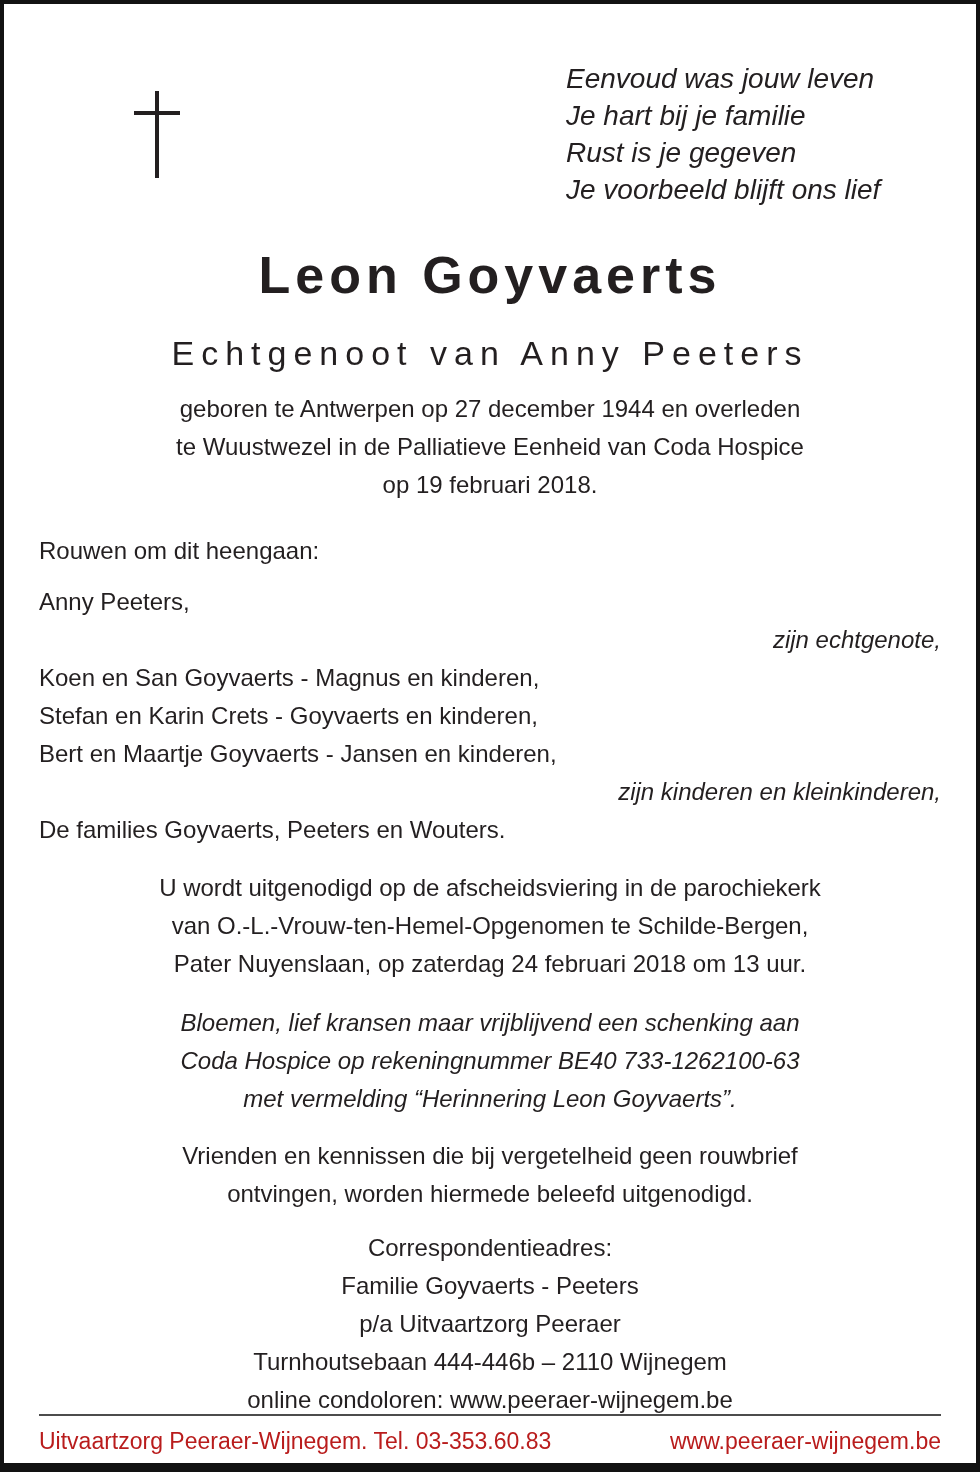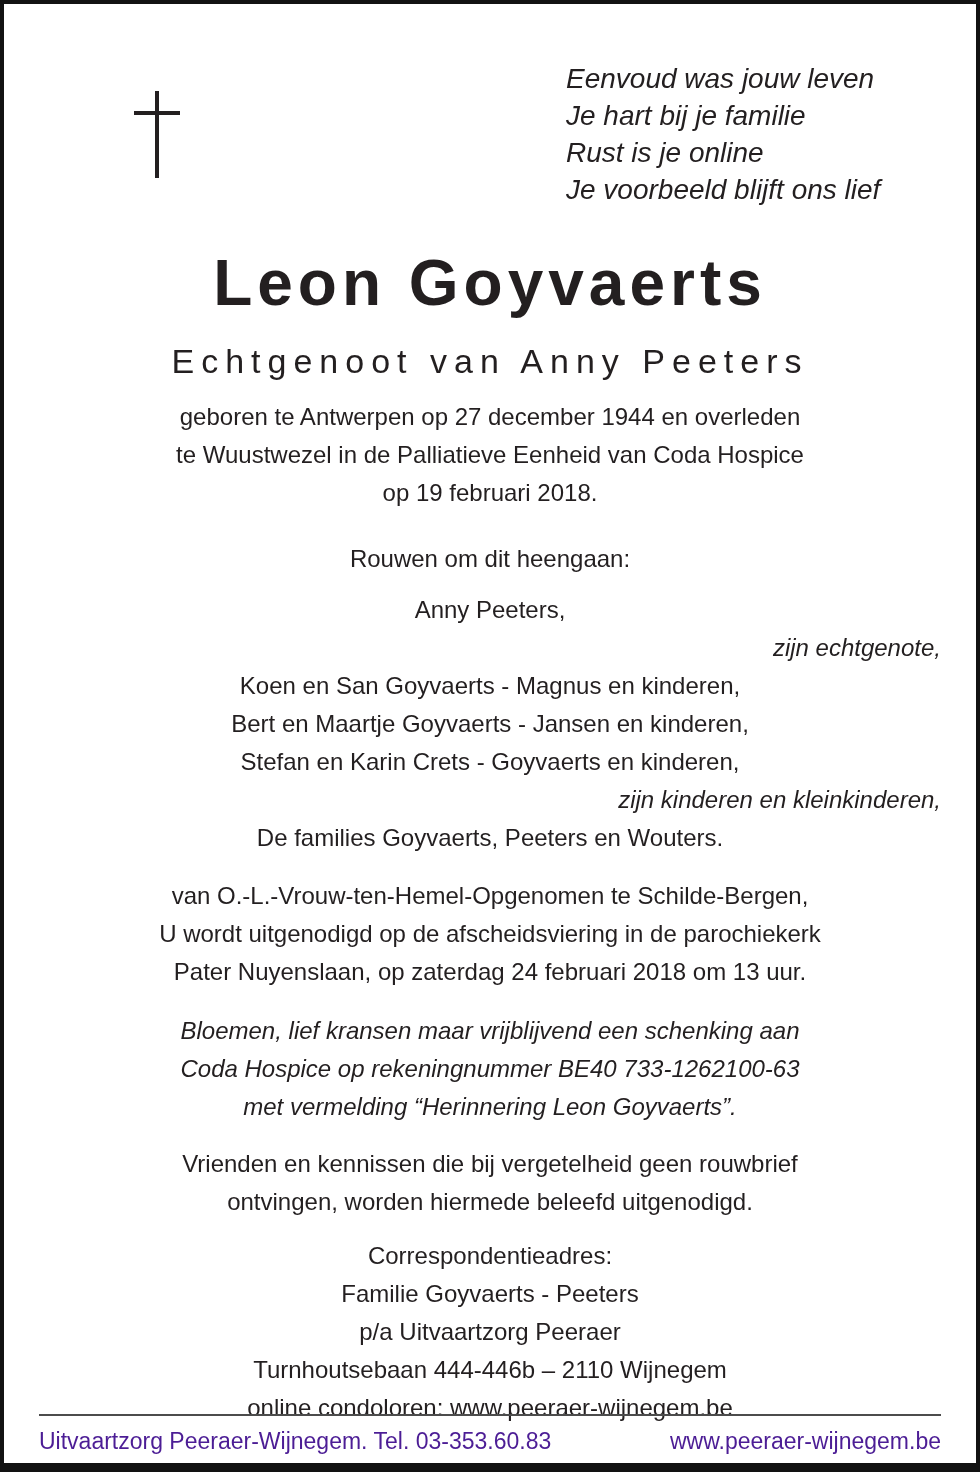--- a/index.html
+++ b/index.html
@@ -56,42 +56,42 @@
     left: 562px;
     top: 56px;
     font-size: 28px;
     line-height: 37px;
     font-style: italic;
     white-space: nowrap;
   }
 
   
   .name-title {
-    margin: 16px 0 0 0;
+    margin: 8px 0 0 0;
     text-align: center;
-    font-size: 64px;
+    font-size: 52px;
     line-height: 70px;
     font-weight: bold;
     letter-spacing: 5px;
   }
   .relation-subtitle {
     margin-top: 22px;
     text-align: center;
     font-size: 34px;
     line-height: 42px;
     letter-spacing: 7px;
   }
 
   
   .para {
     font-size: 24px;
     line-height: 38px;
   }
   .center { text-align: center; }
-  .left   { text-align: center; }
+  .left   { text-align: left; }
   .right  { text-align: right; }
   .italic { font-style: italic; }
   .bold   { font-weight: normal; text-align: right; }
 
   .intro        { margin-top: 16px; }
   .mourning-heading { margin-top: 28px; }
   .mourning-list    { margin-top: 13px; }
   .invitation   { margin-top: 20px; }
   .donation     { margin-top: 21px; }
   .friends      { margin-top: 19px; }
@@ -102,37 +102,37 @@
     position: absolute;
     left: 35px;
     right: 35px;
     bottom: 7px;
     border-top: 2px solid #4c4c4c;
     padding-top: 10px;
     display: flex;
     justify-content: space-between;
     font-size: 23px;
     line-height: 30px;
-    color: #4c1d95;
+    color: #b91c1c;
   }
 </style>
 </head>
 <body>
 
 <div class="card">
 
   <div class="header">
     <div class="cross">
       <div class="bar-v"></div>
       <div class="bar-h"></div>
     </div>
     <div class="poem">
       <div>Eenvoud was jouw leven</div>
       <div>Je hart bij je familie</div>
-      <div>Rust is je online</div>
+      <div>Rust is je gegeven</div>
       <div>Je voorbeeld blijft ons lief</div>
     </div>
   </div>
 
   <h1 class="name-title">Leon Goyvaerts</h1>
   <div class="relation-subtitle">Echtgenoot van Anny Peeters</div>
 
   <div class="content">
 
     <div class="para center intro">
@@ -140,29 +140,29 @@
       <div>te Wuustwezel in de Palliatieve Eenheid van Coda Hospice</div>
       <div>op 19 februari 2018.</div>
     </div>
 
     <div class="para left mourning-heading">Rouwen om dit heengaan:</div>
 
     <div class="para mourning-list">
       <div class="left">Anny Peeters,</div>
       <div class="right italic">zijn echtgenote,</div>
       <div class="left">Koen en San Goyvaerts - Magnus en kinderen,</div>
+      <div class="left">Stefan en Karin Crets - Goyvaerts en kinderen,</div>
       <div class="left">Bert en Maartje Goyvaerts - Jansen en kinderen,</div>
-      <div class="left">Stefan en Karin Crets - Goyvaerts en kinderen,</div>
       <div class="right italic">zijn kinderen en kleinkinderen,</div>
       <div class="left">De families Goyvaerts, Peeters en Wouters.</div>
     </div>
 
     <div class="para center invitation">
+      <div>U wordt uitgenodigd op de afscheidsviering in de parochiekerk</div>
       <div>van O.-L.-Vrouw-ten-Hemel-Opgenomen te Schilde-Bergen,</div>
-      <div>U wordt uitgenodigd op de afscheidsviering in de parochiekerk</div>
       <div><span>Pater Nuyenslaan, op </span><span class="bold">zaterdag 24 februari 2018 om 13 uur.</span></div>
     </div>
 
     <div class="para center italic donation">
       <div>Bloemen, lief kransen maar vrijblijvend een schenking aan</div>
       <div>Coda Hospice op rekeningnummer BE40 733-1262100-63</div>
       <div>met vermelding “Herinnering Leon Goyvaerts”.</div>
     </div>
 
     <div class="para center friends">

